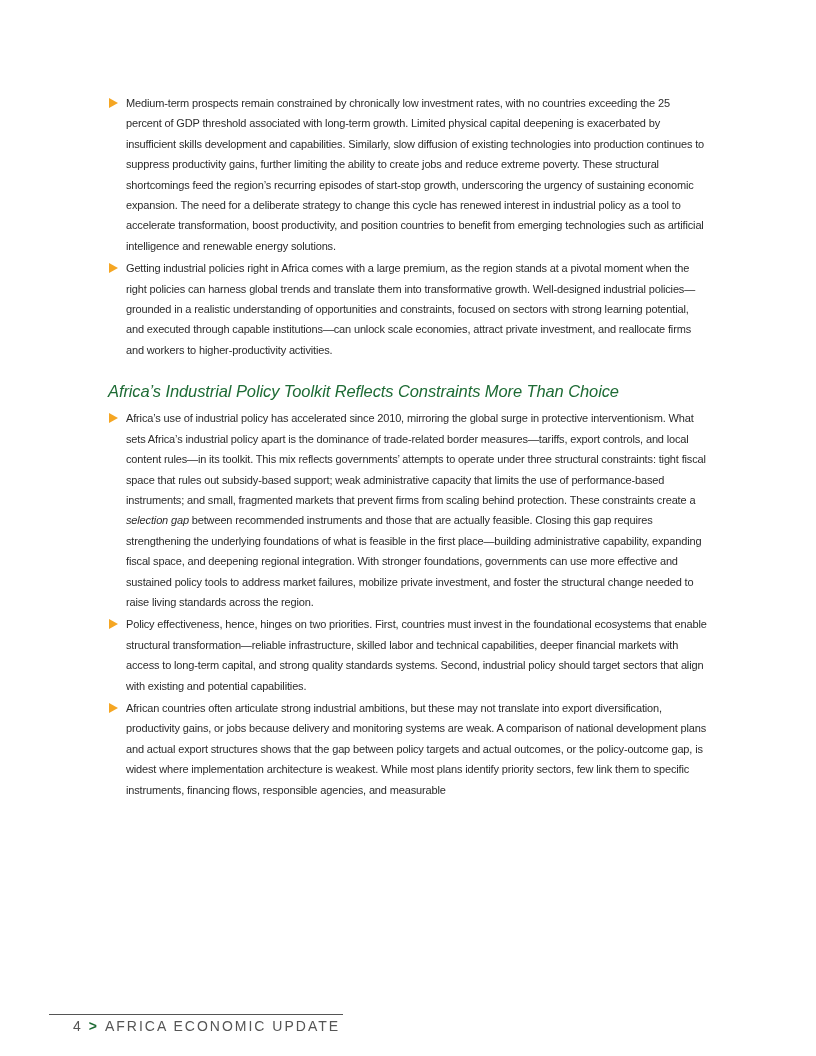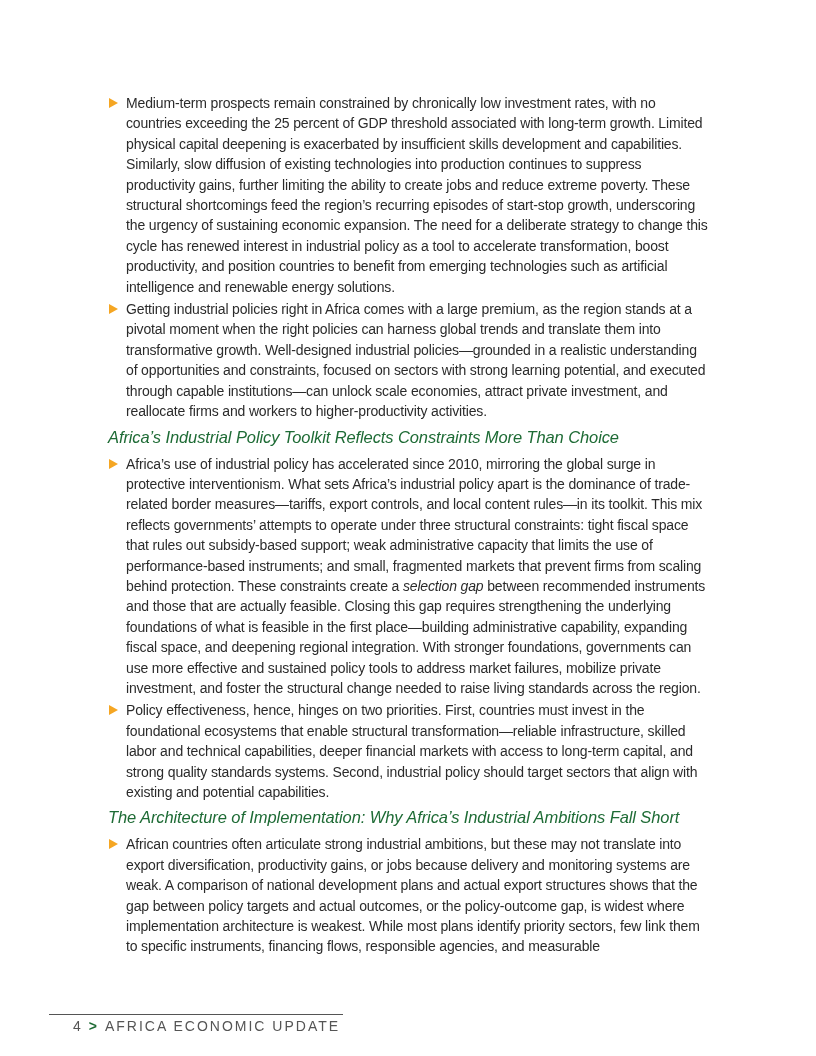--- a/index.html
+++ b/index.html
@@ -1,33 +1,32 @@
 <!DOCTYPE html>
 <html><head>
 <meta charset="utf-8">
 <style>
   html,body{margin:0;padding:0;background:#fff;}
   body{width:816px;height:1056px;position:relative;overflow:hidden;font-family:"Liberation Sans",sans-serif;color:#2b2b2b;}
   .content{position:absolute;left:108px;top:93px;width:600px;}
-  .bullet{position:relative;padding-left:18px;font-size:14px;line-height:20.4px;margin-bottom:2px;letter-spacing:-0.15px;}
+  .bullet{position:relative;padding-left:18px;font-size:11px;line-height:20.4px;margin-bottom:2px;letter-spacing:-0.15px;}
   .bullet .tri{position:absolute;left:1px;top:5px;width:0;height:0;border-top:5px solid transparent;border-bottom:5px solid transparent;border-left:9px solid #f5a623;}
-  .heading{font-style:italic;color:#1e6b35;font-size:16.5px;line-height:22px;margin:4px 0 6px 0;letter-spacing:-0.1px;}
+  .heading{font-style:italic;color:#1e6b35;font-size:16.5px;line-height:22px;margin:20px 0 6px 0;letter-spacing:-0.1px;}
   .footer-rule{position:absolute;left:49px;top:1014px;width:294px;height:1px;background:#555;}
   .footer{position:absolute;left:73px;top:1018px;font-size:14px;letter-spacing:2px;color:#555;}
   .footer .arrow{color:#1e6b35;font-weight:bold;margin:0 6px;}
 </style>
 </head>
 <body>
 
 <div class="content">
   <div class="bullet"><span class="tri"></span><span>Medium-term prospects remain constrained by chronically low investment rates, with no countries exceeding the 25 percent of GDP threshold associated with long-term growth. Limited physical capital deepening is exacerbated by insufficient skills development and capabilities. Similarly, slow diffusion of existing technologies into production continues to suppress productivity gains, further limiting the ability to create jobs and reduce extreme poverty. These structural shortcomings feed the region’s recurring episodes of start-stop growth, underscoring the urgency of sustaining economic expansion. The need for a deliberate strategy to change this cycle has renewed interest in industrial policy as a tool to accelerate transformation, boost productivity, and position countries to benefit from emerging technologies such as artificial intelligence and renewable energy solutions.</span></div>
   <div class="bullet"><span class="tri"></span><span>Getting industrial policies right in Africa comes with a large premium, as the region stands at a pivotal moment when the right policies can harness global trends and translate them into transformative growth. Well-designed industrial policies—grounded in a realistic understanding of opportunities and constraints, focused on sectors with strong learning potential, and executed through capable institutions—can unlock scale economies, attract private investment, and reallocate firms and workers to higher-productivity activities.</span></div>
   <div class="heading">Africa’s Industrial Policy Toolkit Reflects Constraints More Than Choice</div>
   <div class="bullet"><span class="tri"></span><span>Africa’s use of industrial policy has accelerated since 2010, mirroring the global surge in protective interventionism. What sets Africa’s industrial policy apart is the dominance of trade-related border measures—tariffs, export controls, and local content rules—in its toolkit. This mix reflects governments’ attempts to operate under three structural constraints: tight fiscal space that rules out subsidy-based support; weak administrative capacity that limits the use of performance-based instruments; and small, fragmented markets that prevent firms from scaling behind protection. These constraints create a </span><em>selection gap</em><span> between recommended instruments and those that are actually feasible. Closing this gap requires strengthening the underlying foundations of what is feasible in the first place—building administrative capability, expanding fiscal space, and deepening regional integration. With stronger foundations, governments can use more effective and sustained policy tools to address market failures, mobilize private investment, and foster the structural change needed to raise living standards across the region.</span></div>
   <div class="bullet"><span class="tri"></span><span>Policy effectiveness, hence, hinges on two priorities. First, countries must invest in the foundational ecosystems that enable structural transformation—reliable infrastructure, skilled labor and technical capabilities, deeper financial markets with access to long-term capital, and strong quality standards systems. Second, industrial policy should target sectors that align with existing and potential capabilities.</span></div>
-  <div class="heading">The Architecture of Implementation: Why Africa’s Industrial Ambitions Fall Short</div>
   <div class="bullet"><span class="tri"></span><span>African countries often articulate strong industrial ambitions, but these may not translate into export diversification, productivity gains, or jobs because delivery and monitoring systems are weak. A comparison of national development plans and actual export structures shows that the gap between policy targets and actual outcomes, or the policy-outcome gap, is widest where implementation architecture is weakest. While most plans identify priority sectors, few link them to specific instruments, financing flows, responsible agencies, and measurable</span></div>
 </div>
 
 <div class="footer-rule"></div>
 <div class="footer">
   <span>4</span><span class="arrow">&gt;</span><span>AFRICA ECONOMIC UPDATE</span>
 </div>
 
 </body></html>

